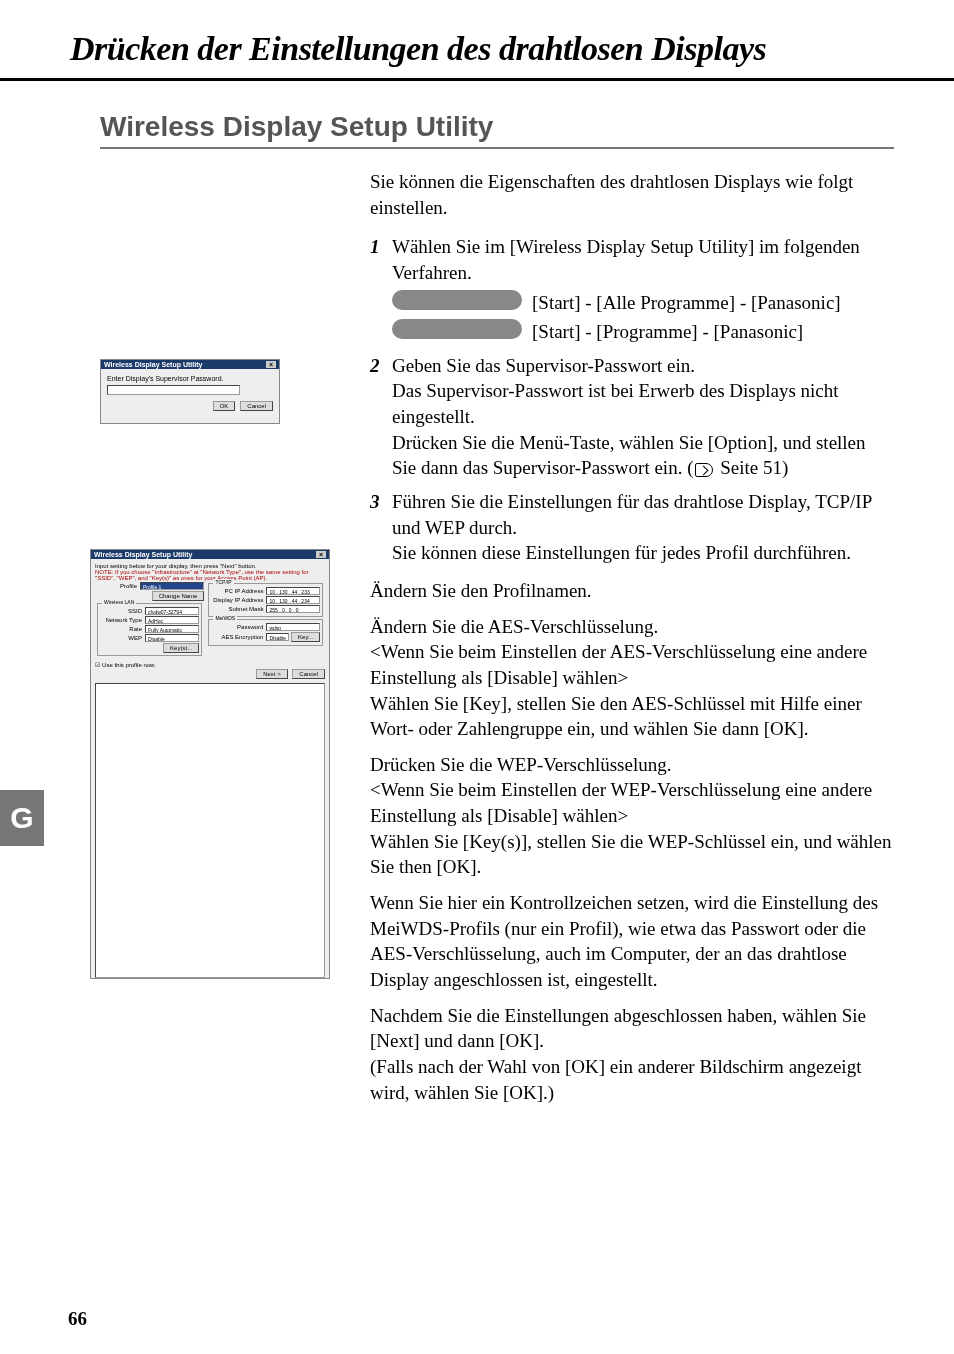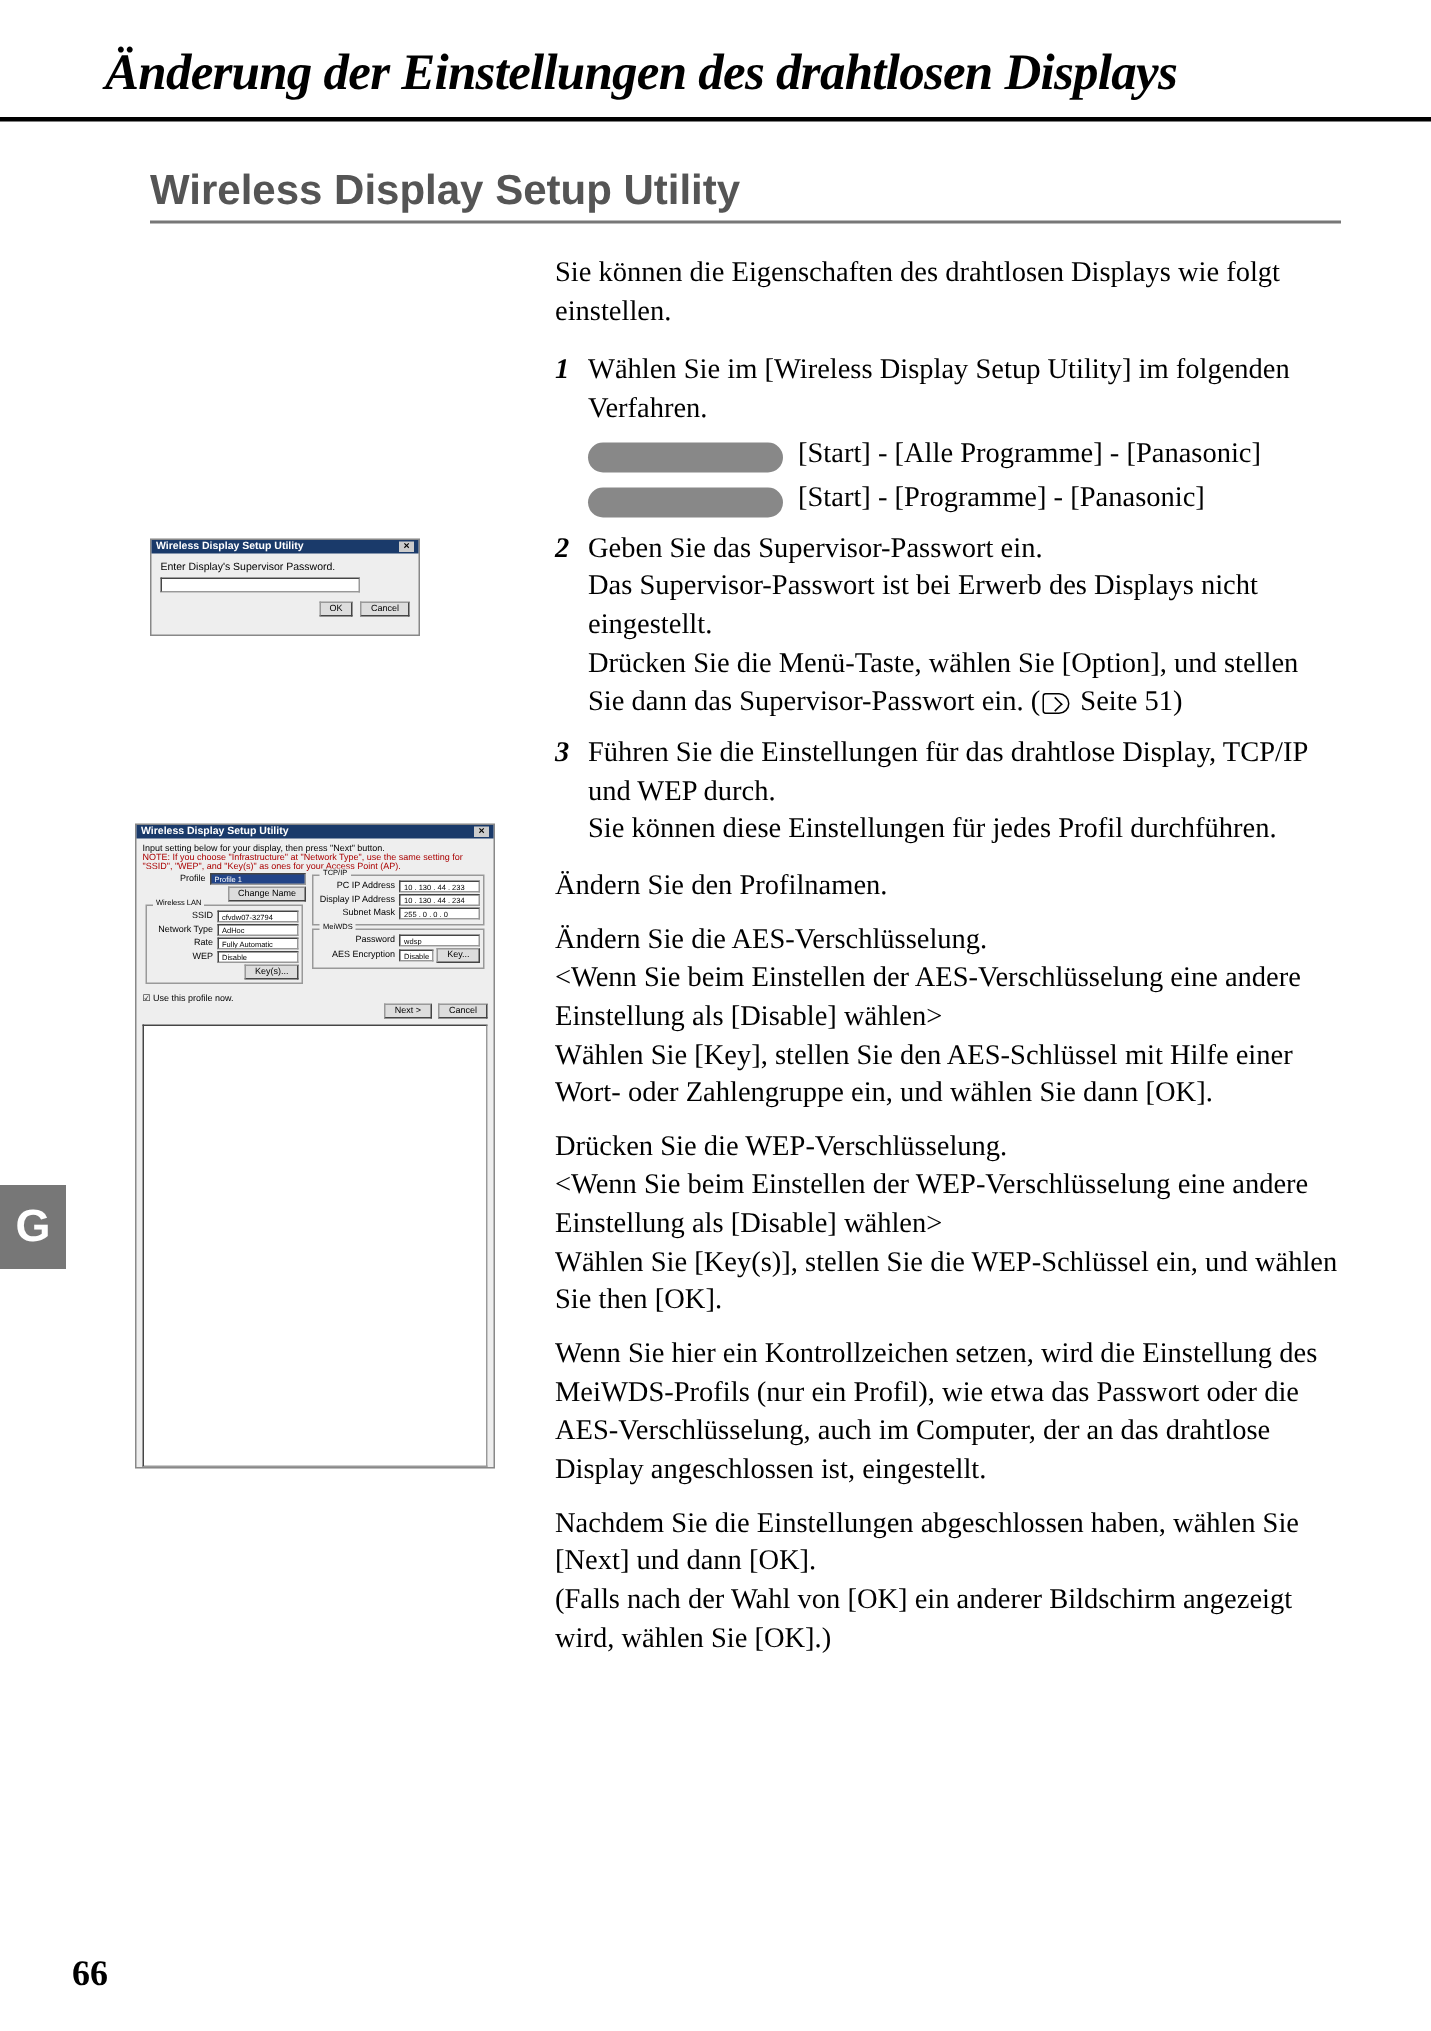--- a/index.html
+++ b/index.html
@@ -95,21 +95,21 @@
 
   .main-text {
     margin-left: 270px;
     font-size: 19px;
     line-height: 1.35;
   }
   .intro { margin-bottom: 14px; }
   .step-row { display:flex; margin-bottom: 4px; }
   .step-num { font-weight:bold; font-style:italic; width:22px; flex-shrink:0; }
   .step-text { flex:1; }
-  .pill-row { margin: 4px 0 4px 22px; display:flex; align-items:flex-end; }
+  .pill-row { margin: 4px 0 4px 22px; display:flex; align-items:flex-start; }
   .pill {
     display:inline-block;
     width: 130px; height:20px;
     background:#888; border-radius:10px;
     margin-right:10px;
     flex-shrink:0;
   }
   .refmark {
     display:inline-block;
     width:18px; height:14px;
@@ -133,29 +133,29 @@
     position:absolute;
     left:0; top:790px;
     width:44px; height:56px;
     background:#777; color:#fff;
     font-size:30px; font-weight:bold;
     font-family: Arial,sans-serif;
     display:flex; align-items:center; justify-content:center;
   }
   .page-num {
     position:absolute;
-    left:48px; bottom:24px;
+    left:68px; bottom:24px;
     font-weight:bold;
-    font-size:24px;
+    font-size:19px;
   }
 </style>
 </head>
 <body>
 
-<h1 class="page-title">Änderung der Einstellungen des drahtlosen Displays</h1>
+<h1 class="page-title">Drücken der Einstellungen des drahtlosen Displays</h1>
 <div class="title-rule"></div>
 
 <h2 class="section-title">Wireless Display Setup Utility</h2>
 <div class="section-rule"></div>
 
 <div class="content">
   <div class="left-col">
 
     <div class="dialog-img">
       <div class="dlg-titlebar">

